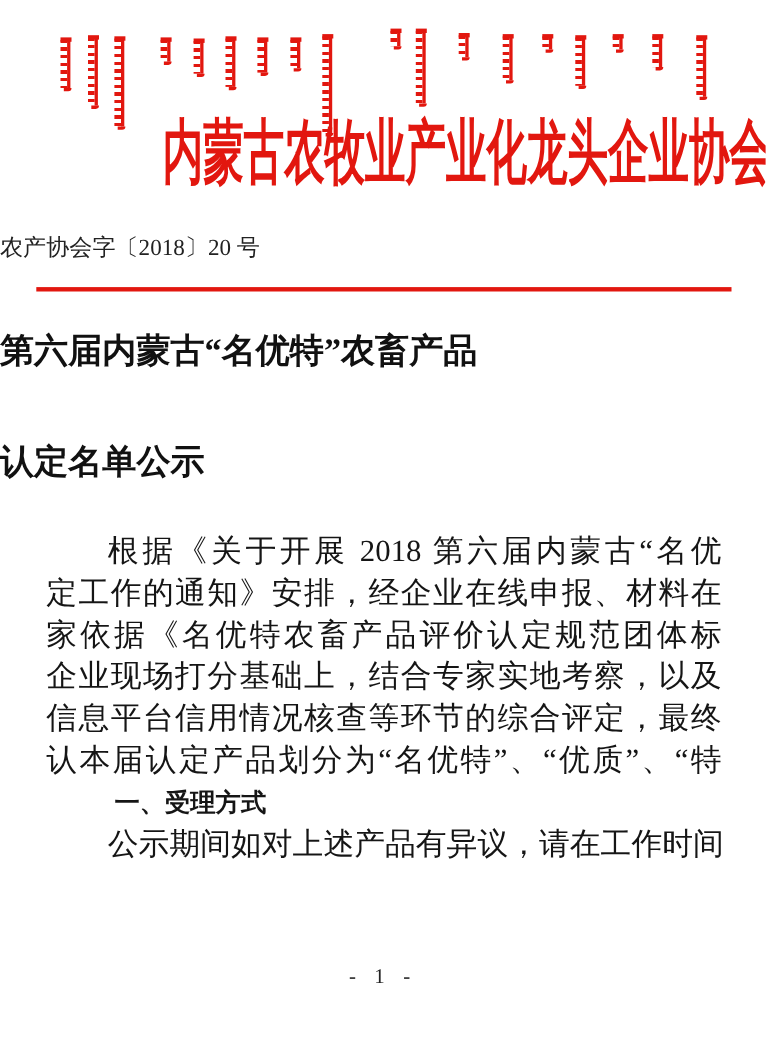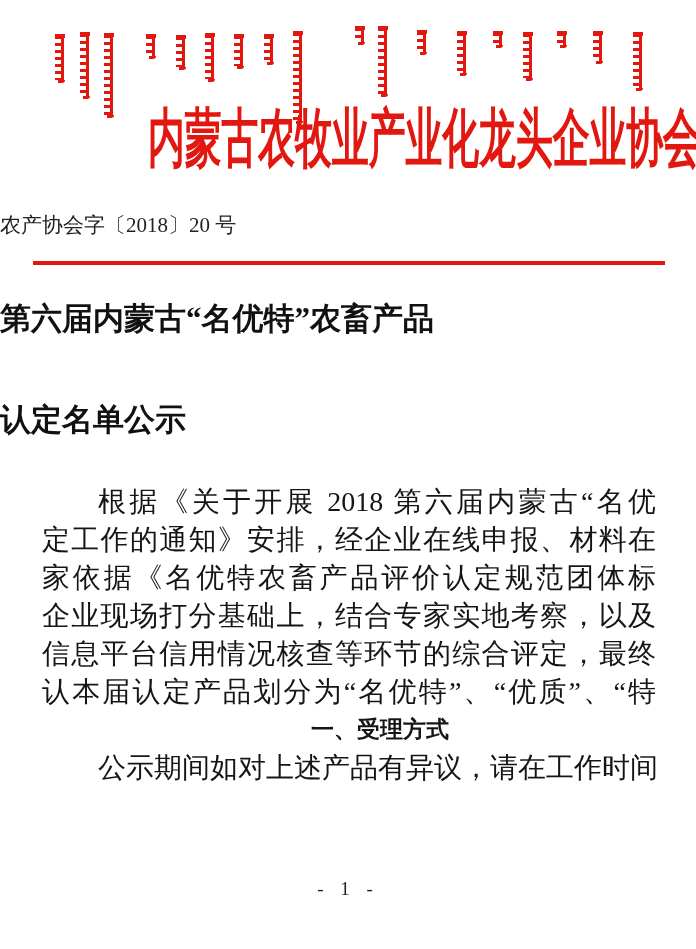--- a/index.html
+++ b/index.html
@@ -79,21 +79,21 @@
   }
   .bline {
     height: 38px; line-height: 38px;
     font-size: 28px;
     white-space: nowrap;
     overflow: hidden;
     color: #151515;
   }
   .bline.just { white-space: normal; text-align: justify; text-align-last: justify; }
   .bline.indent { text-indent: 56px; }
-  .bline.heading { font-weight: 700; text-indent: 62px; font-size: 23px; text-align: center; }
+  .bline.heading { font-weight: 700; text-indent: 62px; font-size: 23px; }
 
   
   .page-number {
     position: absolute; top: 877px; left: 0; width: 696px;
     text-align: center;
     font-size: 19px; line-height: 24px;
     letter-spacing: 6px;
     color: #222;
   }
 </style>

